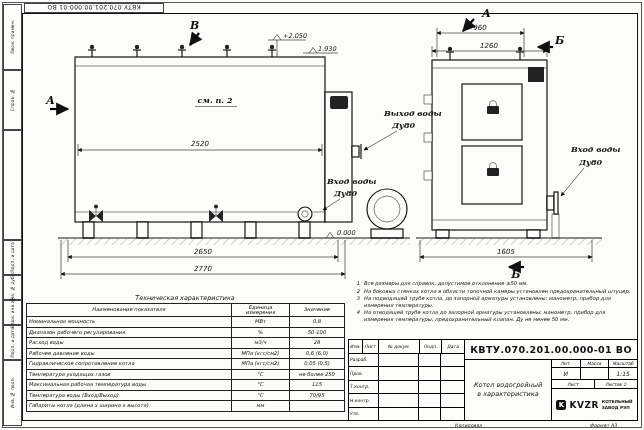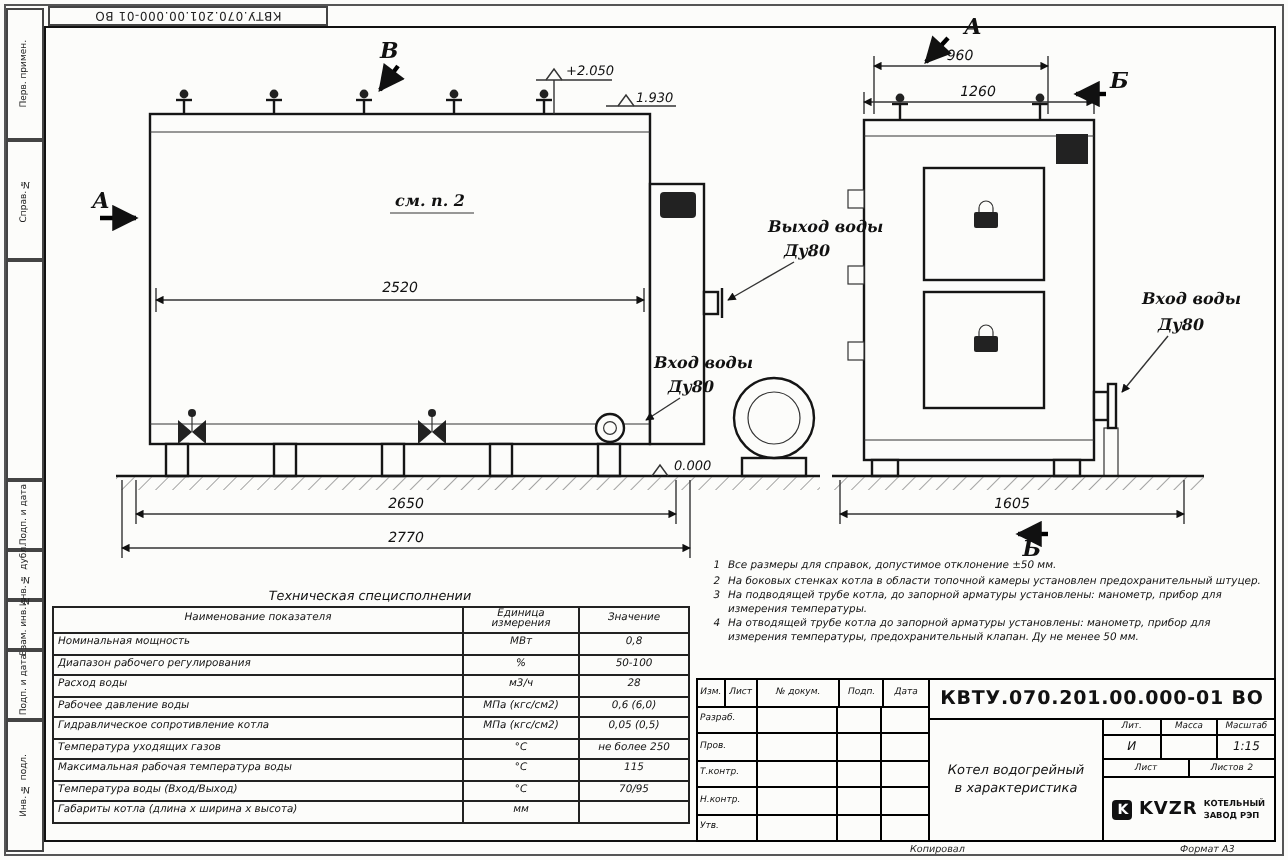--- a/index.html
+++ b/index.html
@@ -335,21 +335,21 @@
         <span class="note-num">3</span>
         <span>На подводящей трубе котла, до запорной арматуры установлены: манометр, прибор для измерения температуры.</span>
       </div>
     <div class="note">
         <span class="note-num">4</span>
         <span>На отводящей трубе котла до запорной арматуры установлены: манометр, прибор для измерения температуры, предохранительный клапан. Ду не менее 50 мм.</span>
       </div>
   </div>
 
   <div class="tech">
-    <div class="tech-title">Техническая специсполнении</div>
+    <div class="tech-title">Техническая характеристика</div>
     <table>
       <colgroup>
           <col style="width:205px">
           <col style="width:58px">
           <col style="width:55px">
         </colgroup>
       <tbody>
           <tr>
         <th>Наименование показателя</th>
         <th>Единица измерения</th>

